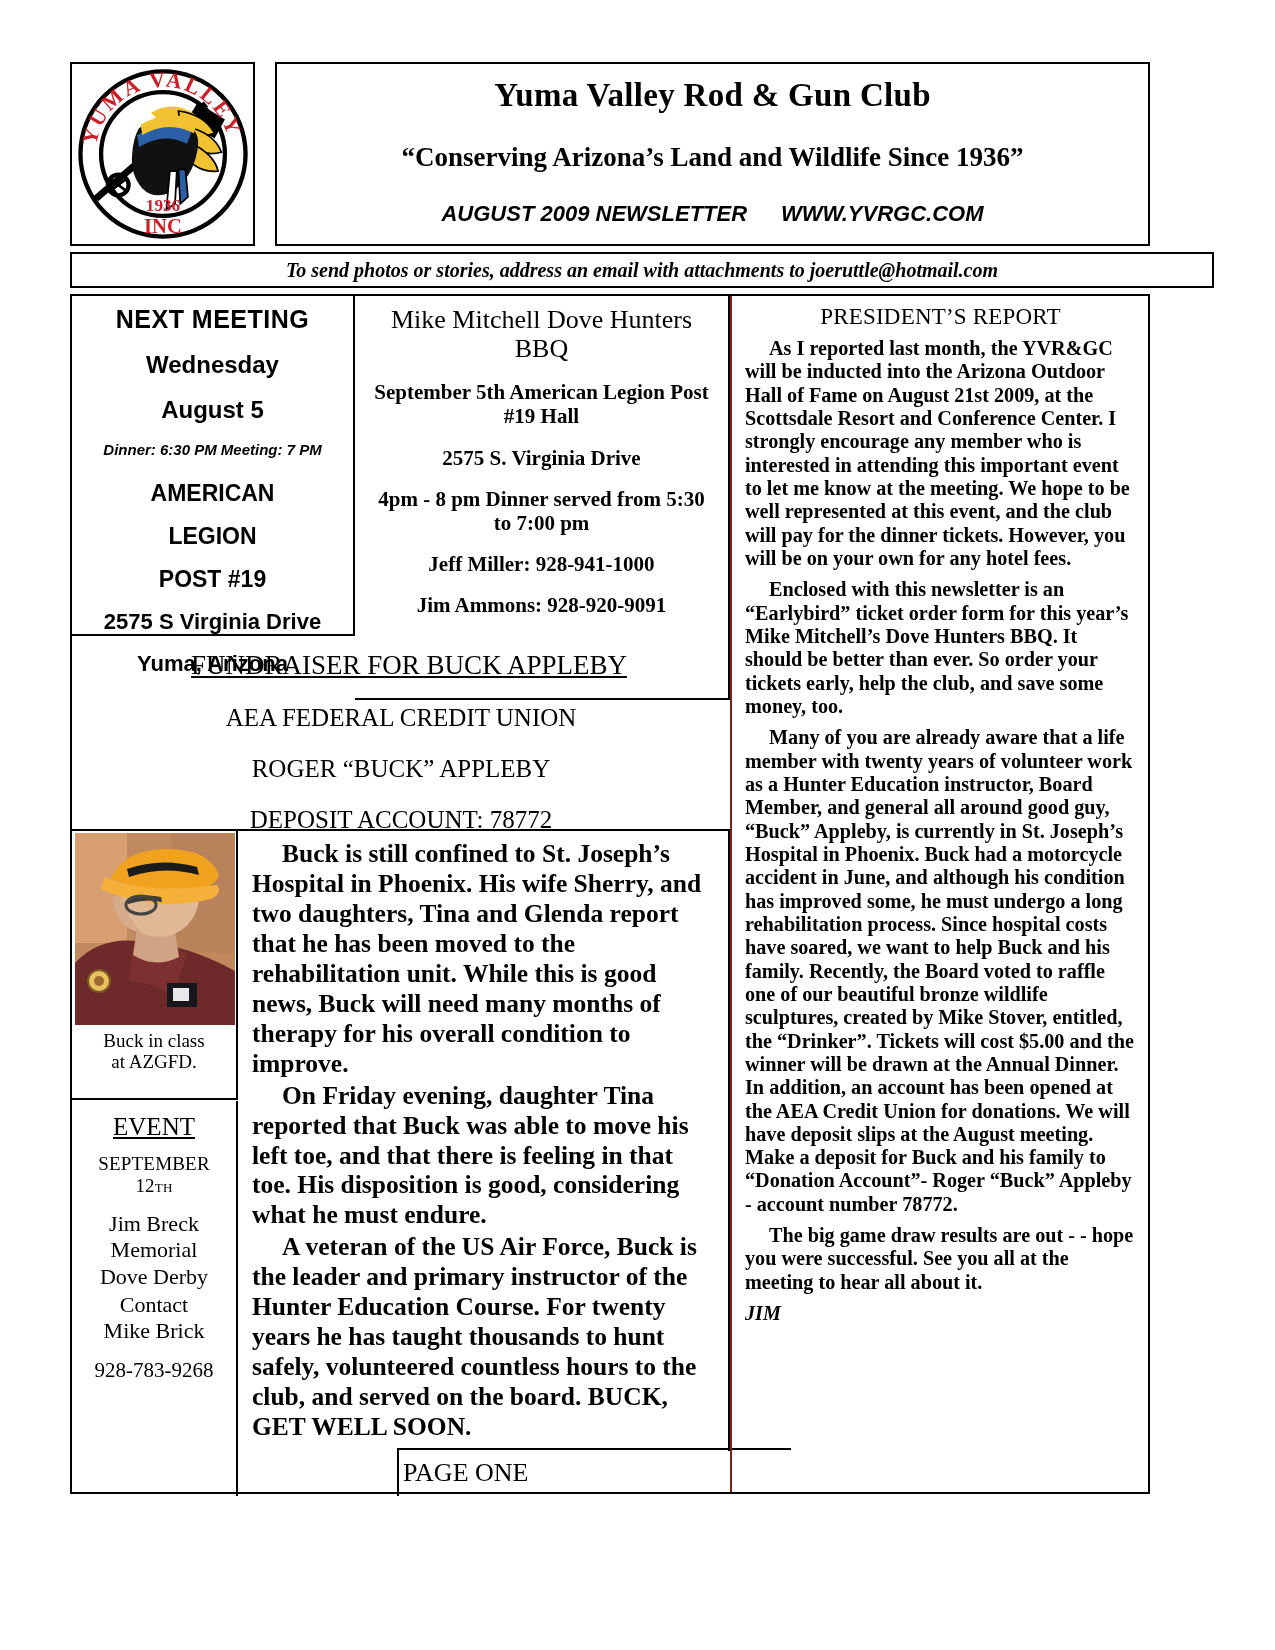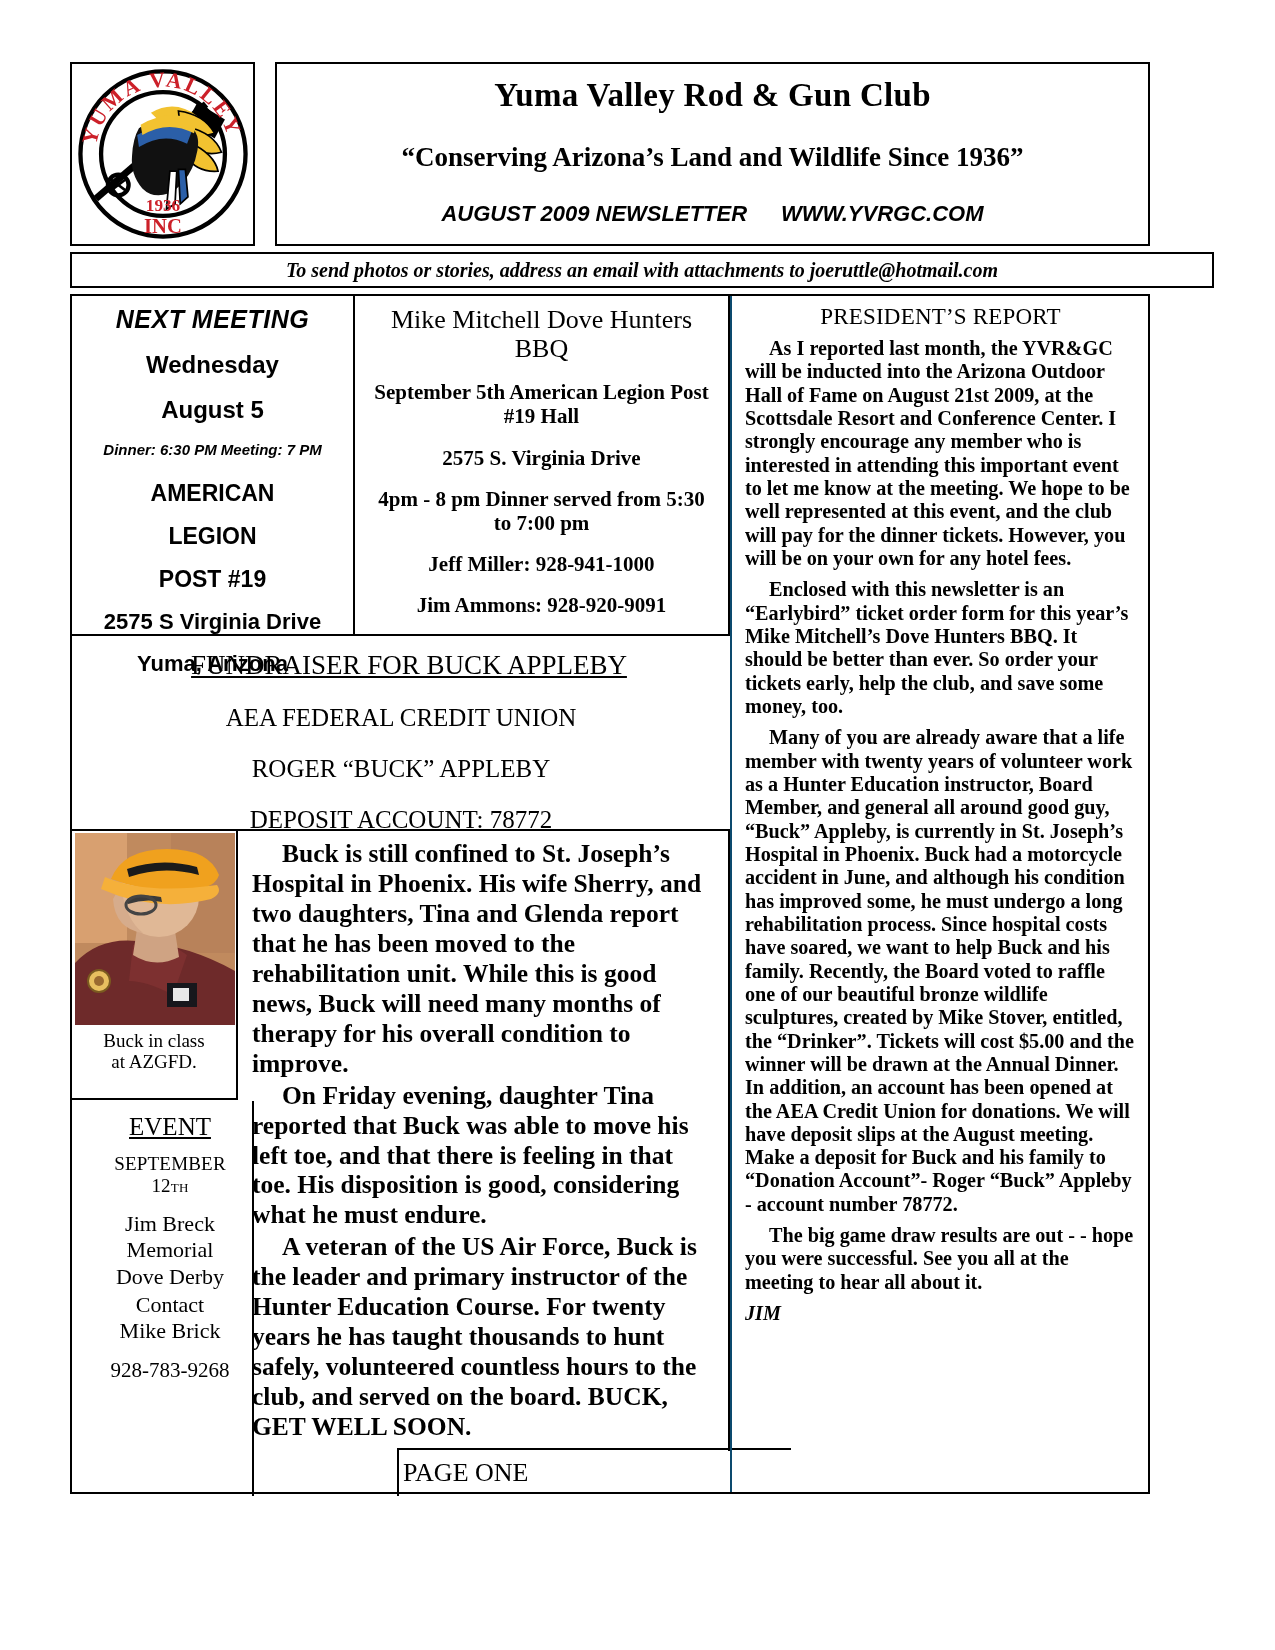--- a/index.html
+++ b/index.html
@@ -100,21 +100,21 @@
     left: 0; top: 0;
     width: 283px; height: 340px;
     border-right: 2px solid #000;
     border-bottom: 2px solid #000;
     box-sizing: border-box;
     text-align: center;
     padding-top: 9px;
   }
   .mb-next {
     font-family: "Liberation Sans", sans-serif;
-    font-weight: bold; font-style: italic;
+    font-weight: bold; 
     font-size: 25px; letter-spacing: 0.5px;
     margin-bottom: 17px;
   }
   .mb-line {
     font-family: "Liberation Sans", sans-serif;
     font-weight: bold;
     font-size: 24px;
     margin-bottom: 17px;
   }
   .mb-time {
@@ -169,21 +169,21 @@
   }
   .photo-caption {
     text-align: center;
     font-size: 19px;
     line-height: 1.12;
     padding-top: 5px;
   }
 
   .event-cell {
     position: absolute;
-    left: 16px; top: 805px;
+    left: 0; top: 805px;
     width: 166px; height: 395px;
     border-right: 2px solid #000;
     box-sizing: border-box;
     text-align: center;
     padding-top: 12px;
   }
   .ev-title {
     font-size: 25px;
     text-decoration: underline;
     margin-bottom: 12px;
@@ -204,21 +204,21 @@
     font-size: 22px;
     line-height: 1.2;
     margin-bottom: 13px;
   }
   .ev-phone { font-size: 21px; }
 
   
   .bbq-box {
     position: absolute;
     left: 283px; top: 0;
-    width: 375px; height: 340px;
+    width: 375px; height: 404px;
     border-right: 2px solid #000;
     border-bottom: 2px solid #000;
     box-sizing: border-box;
     text-align: center;
     padding: 9px 12px 0 12px;
   }
   .bbq-title {
     font-size: 26px;
     line-height: 1.12;
     margin-bottom: 17px;
@@ -257,21 +257,21 @@
     display: flex; align-items: center;
     padding-left: 4px;
     font-size: 26px;
   }
 
   
   .pres-col {
     position: absolute;
     left: 658px; top: 0;
     width: 418px; height: 1196px;
-    border-left: 2px solid #0c4a6e;
+    border-left: 2px solid #7f1d1d;
     box-sizing: border-box;
     padding: 8px 12px 0 13px;
   }
   .pres-title {
     text-align: center;
     font-size: 23px;
     margin-bottom: 7px;
     letter-spacing: 0.2px;
   }
   .pres-col p {

